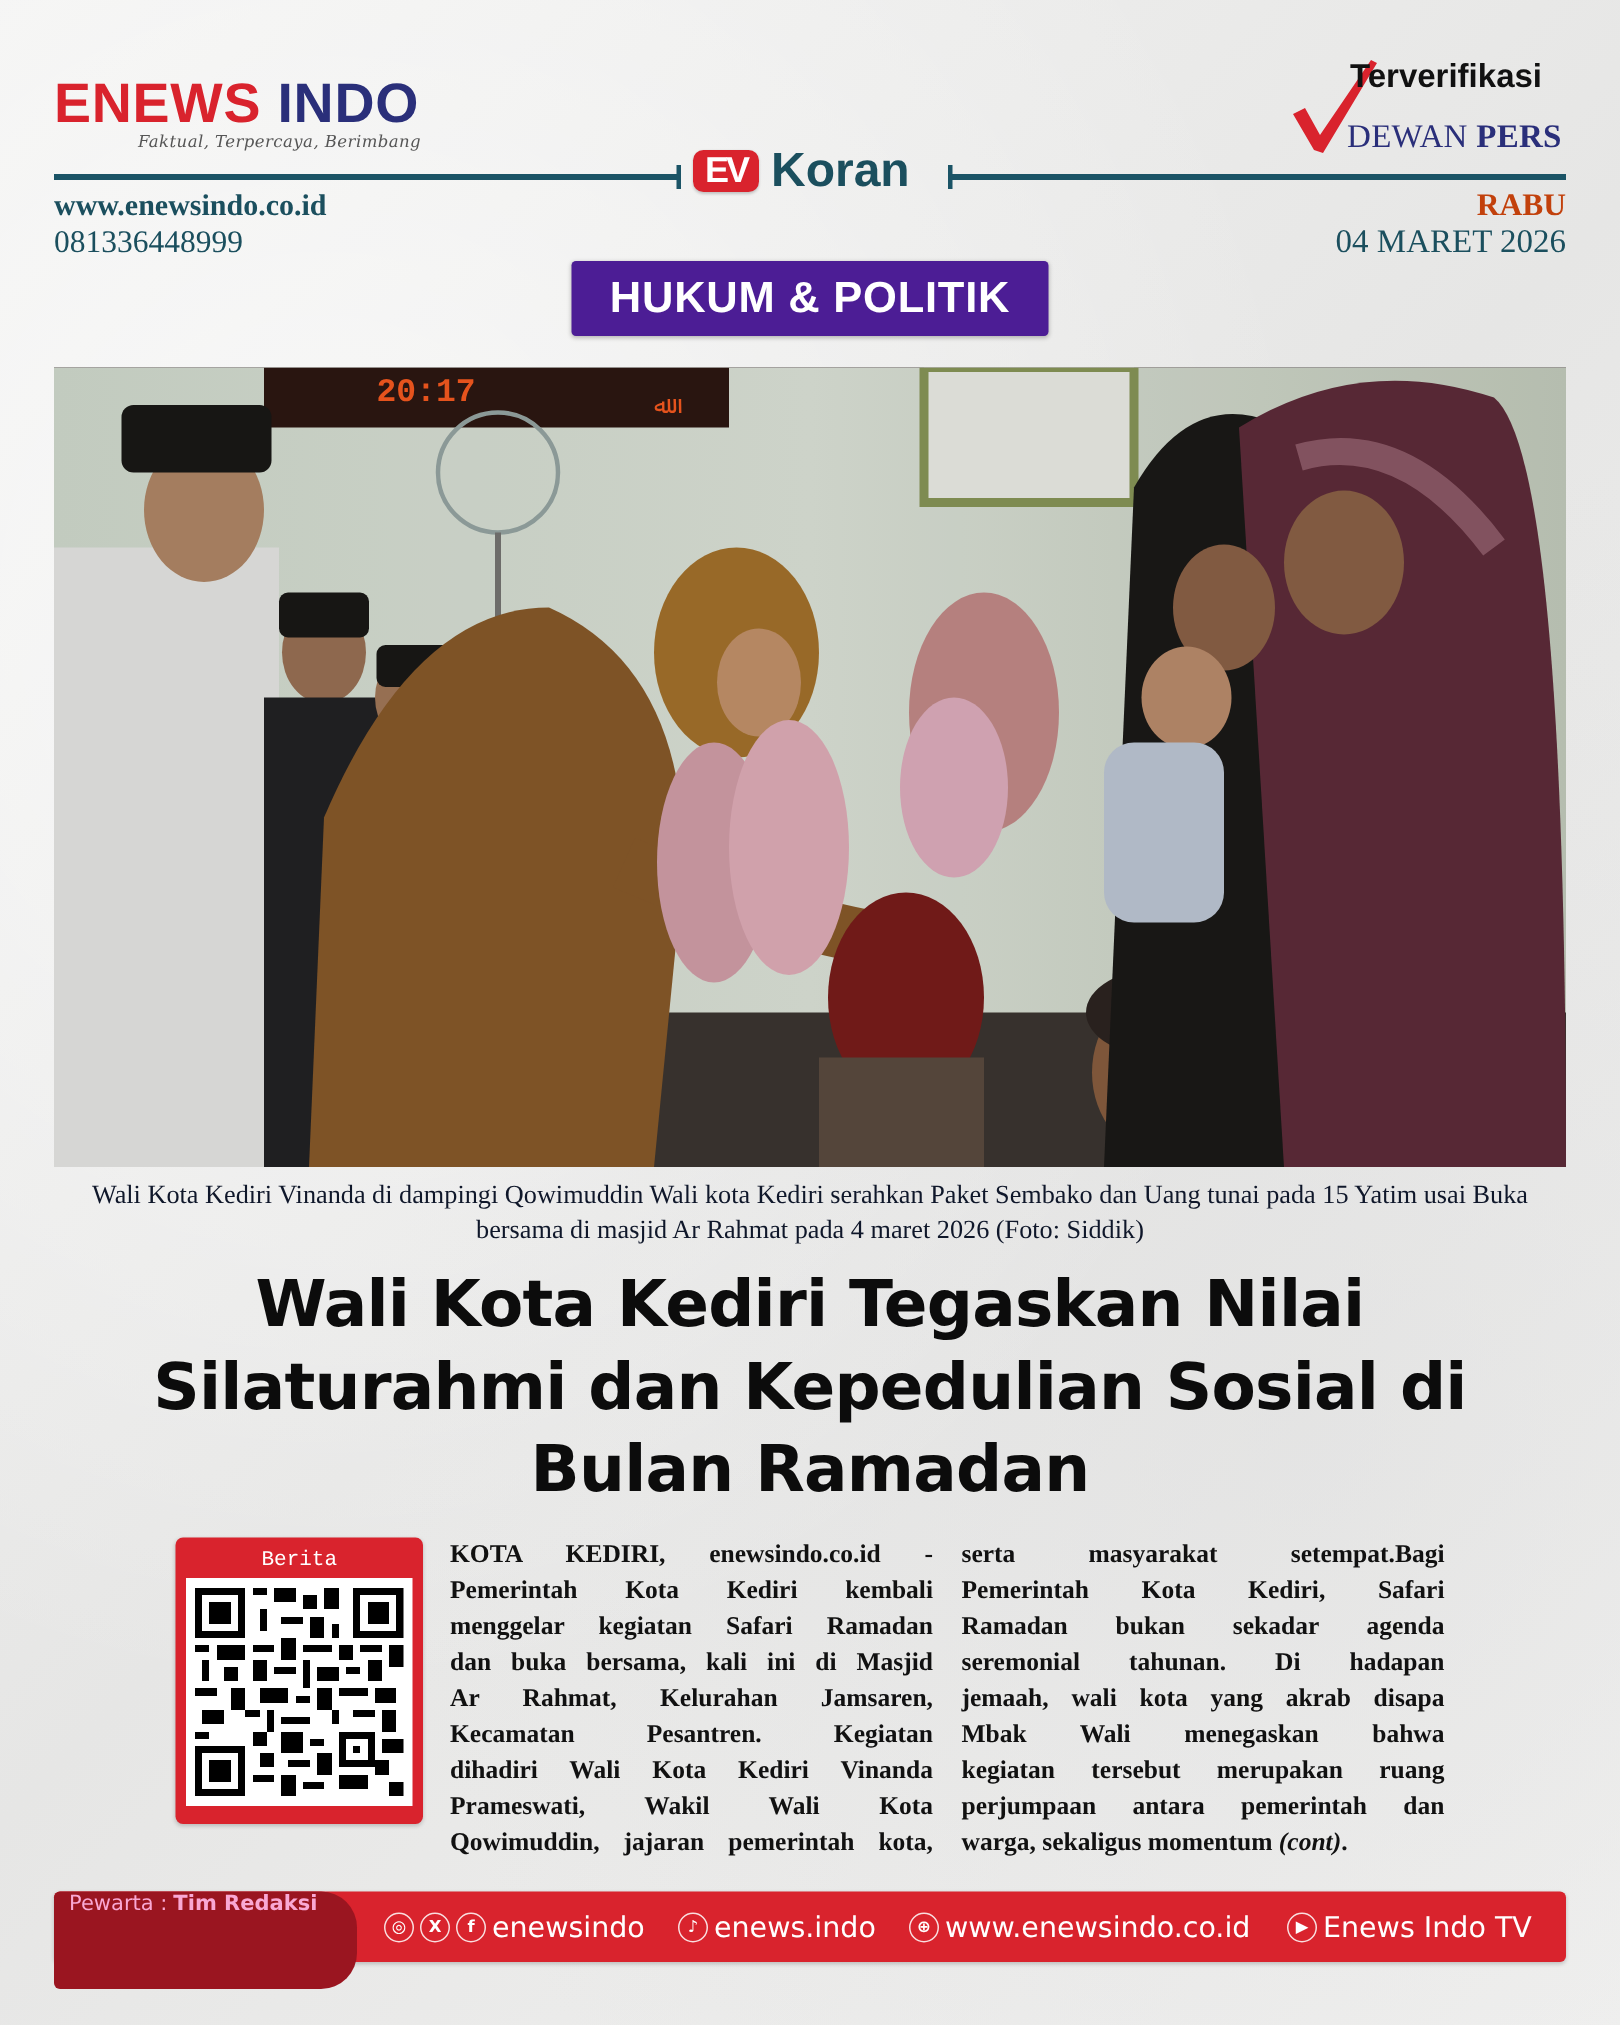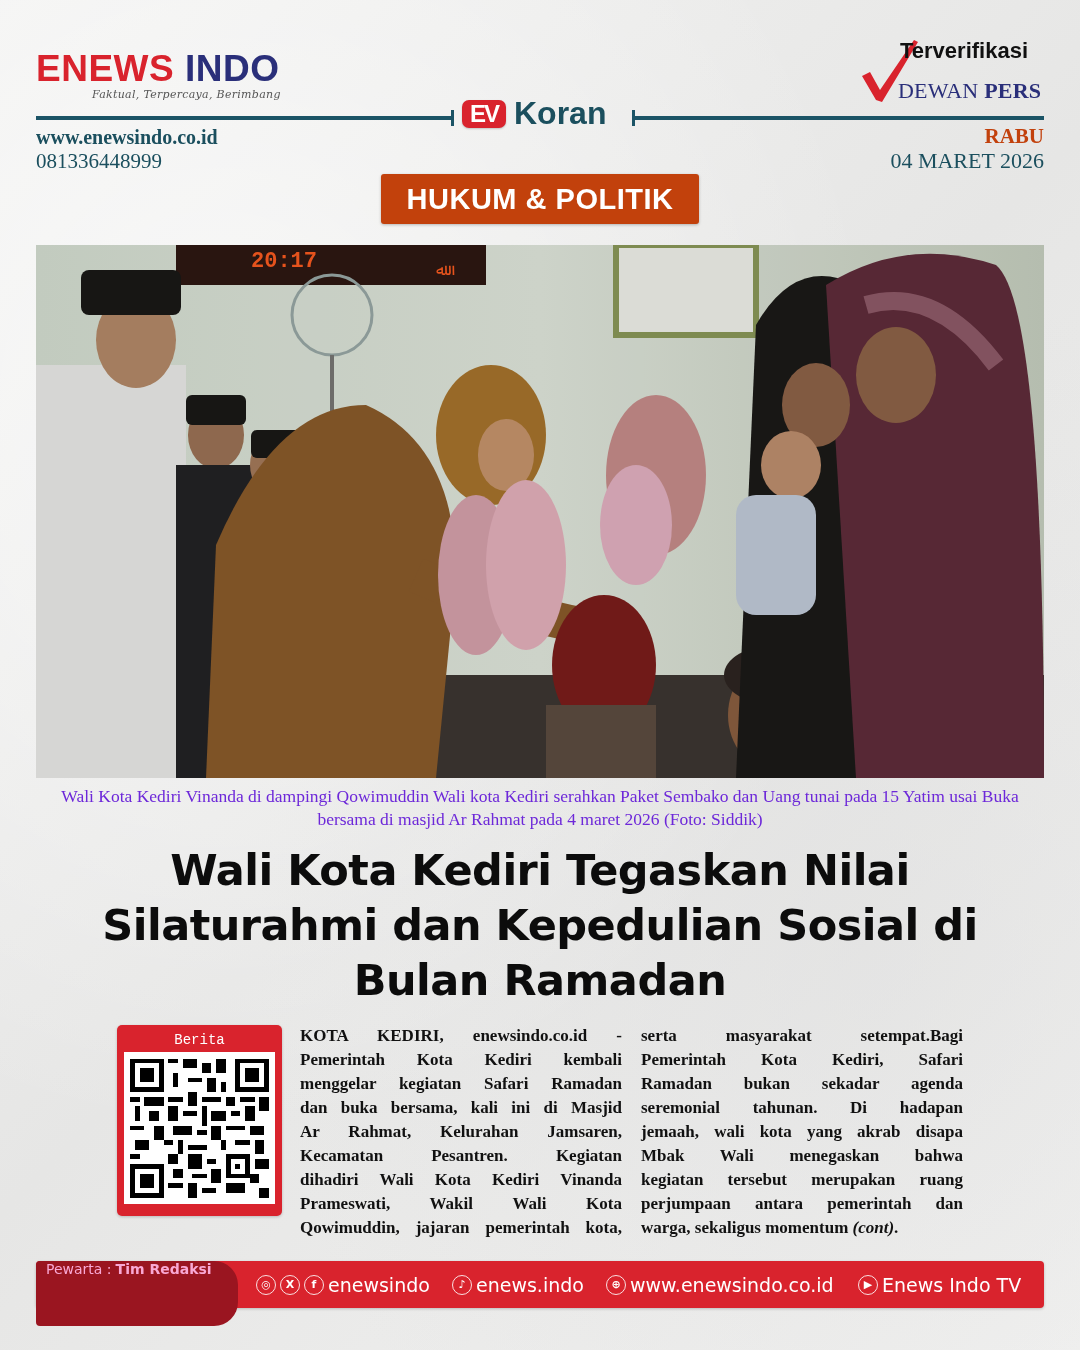--- a/index.html
+++ b/index.html
@@ -33,27 +33,27 @@
   .koran-label { font-family: Liberation Sans, sans-serif; font-weight: 700; font-size: 32px; color: #1b4f5e; }
 
   .verified { left: 858px; top: 38px; width: 190px; height: 66px; }
   .verified svg { position: absolute; left: 0; top: 0; }
   .verified .t1 { position: absolute; left: 42px; top: 0; font-family: "Liberation Sans", sans-serif; font-weight: 700; font-size: 22px; color: #111; }
   .verified .t2 { position: absolute; left: 40px; top: 40px; font-size: 22px; color: #2a2f7a; letter-spacing: 0.2px; white-space: nowrap; }
   .verified .t2 b { font-weight: 700; }
   .day { right: 36px; top: 124px; font-weight: 700; font-size: 21px; color: #c2410c; text-align: right; }
   .date { right: 36px; top: 148px; font-size: 22px; color: #1b4f5e; text-align: right; }
 
-  .category { left: 381px; top: 174px; width: 318px; height: 50px; background: #c2410c; border-radius: 3px; display: flex; align-items: center; justify-content: center; color: #fff; font-family: "Liberation Sans", sans-serif; font-weight: 700; font-size: 29px; letter-spacing: 0.5px; box-shadow: 0 1px 3px rgba(0,0,0,0.25); }
+  .category { left: 381px; top: 174px; width: 318px; height: 50px; background: #4c1d95; border-radius: 3px; display: flex; align-items: center; justify-content: center; color: #fff; font-family: "Liberation Sans", sans-serif; font-weight: 700; font-size: 29px; letter-spacing: 0.5px; box-shadow: 0 1px 3px rgba(0,0,0,0.25); }
 
   
   .photo { left: 36px; top: 245px; width: 1008px; height: 533px; overflow: hidden; background: #4a4540; }
   .photo svg { display: block; }
 
-  .caption { left: 40px; top: 785px; width: 1000px; text-align: center; font-size: 17.5px; line-height: 23px; color: #6d28d9; }
+  .caption { left: 40px; top: 785px; width: 1000px; text-align: center; font-size: 17.5px; line-height: 23px; color: #0f172a; }
 
   .headline { left: 40px; top: 843px; width: 1000px; text-align: center; font-family: "DejaVu Sans", sans-serif; font-weight: 700; font-size: 43px; line-height: 55px; color: #0c0c0c; letter-spacing: -0.5px; }
 
   
   .qr-box { left: 117px; top: 1025px; width: 165px; height: 191px; background: #d9232d; border-radius: 5px; padding: 5px 7px 7px; box-shadow: 0 1px 3px rgba(0,0,0,0.2); }
   .qr-title { color: #fff; font-family: Liberation Mono, monospace; font-size: 14px; text-align: center; height: 22px; line-height: 20px; }
   .qr-img { width: 151px; height: 152px; background: #fff; padding: 6px; }
 
   .col { top: 1024px; width: 322px; font-weight: 700; font-size: 17px; line-height: 24px; text-align: justify; text-align-last: justify; color: #111; }
   .col1 { left: 300px; }

